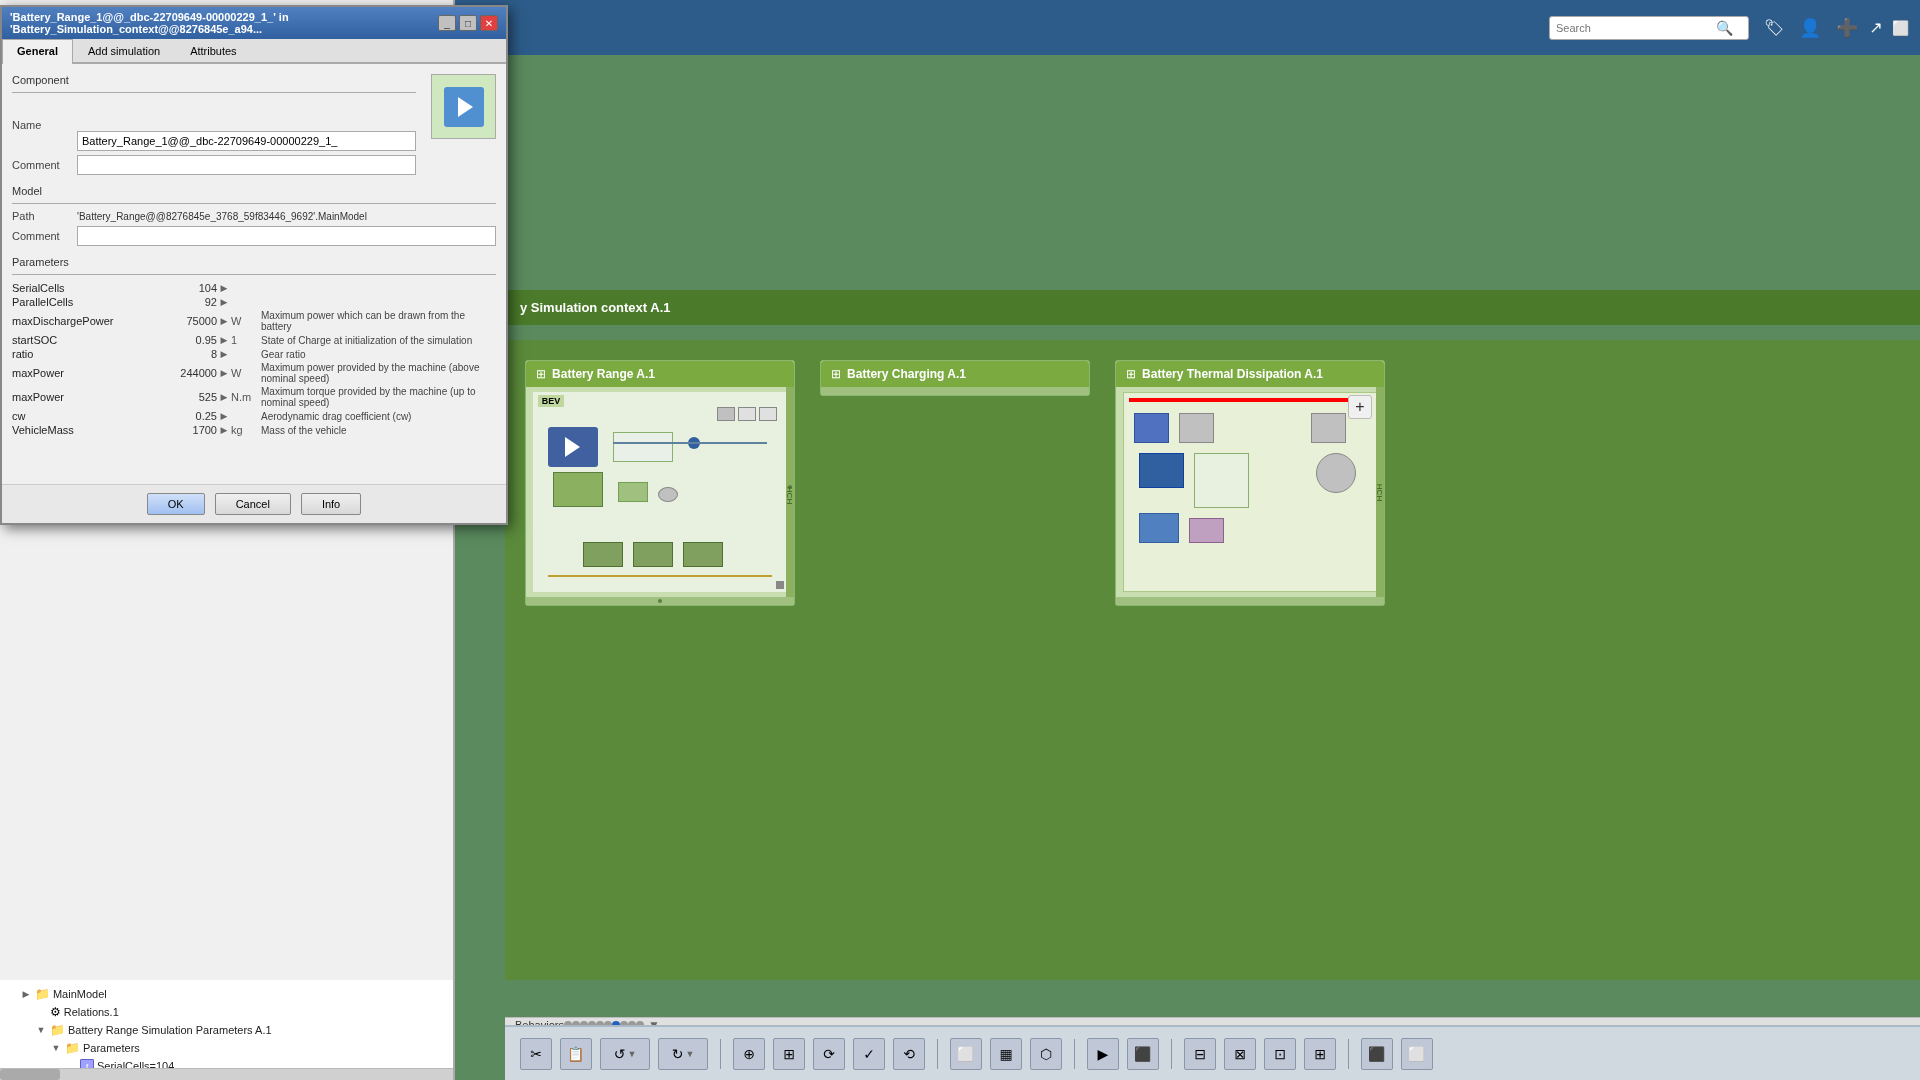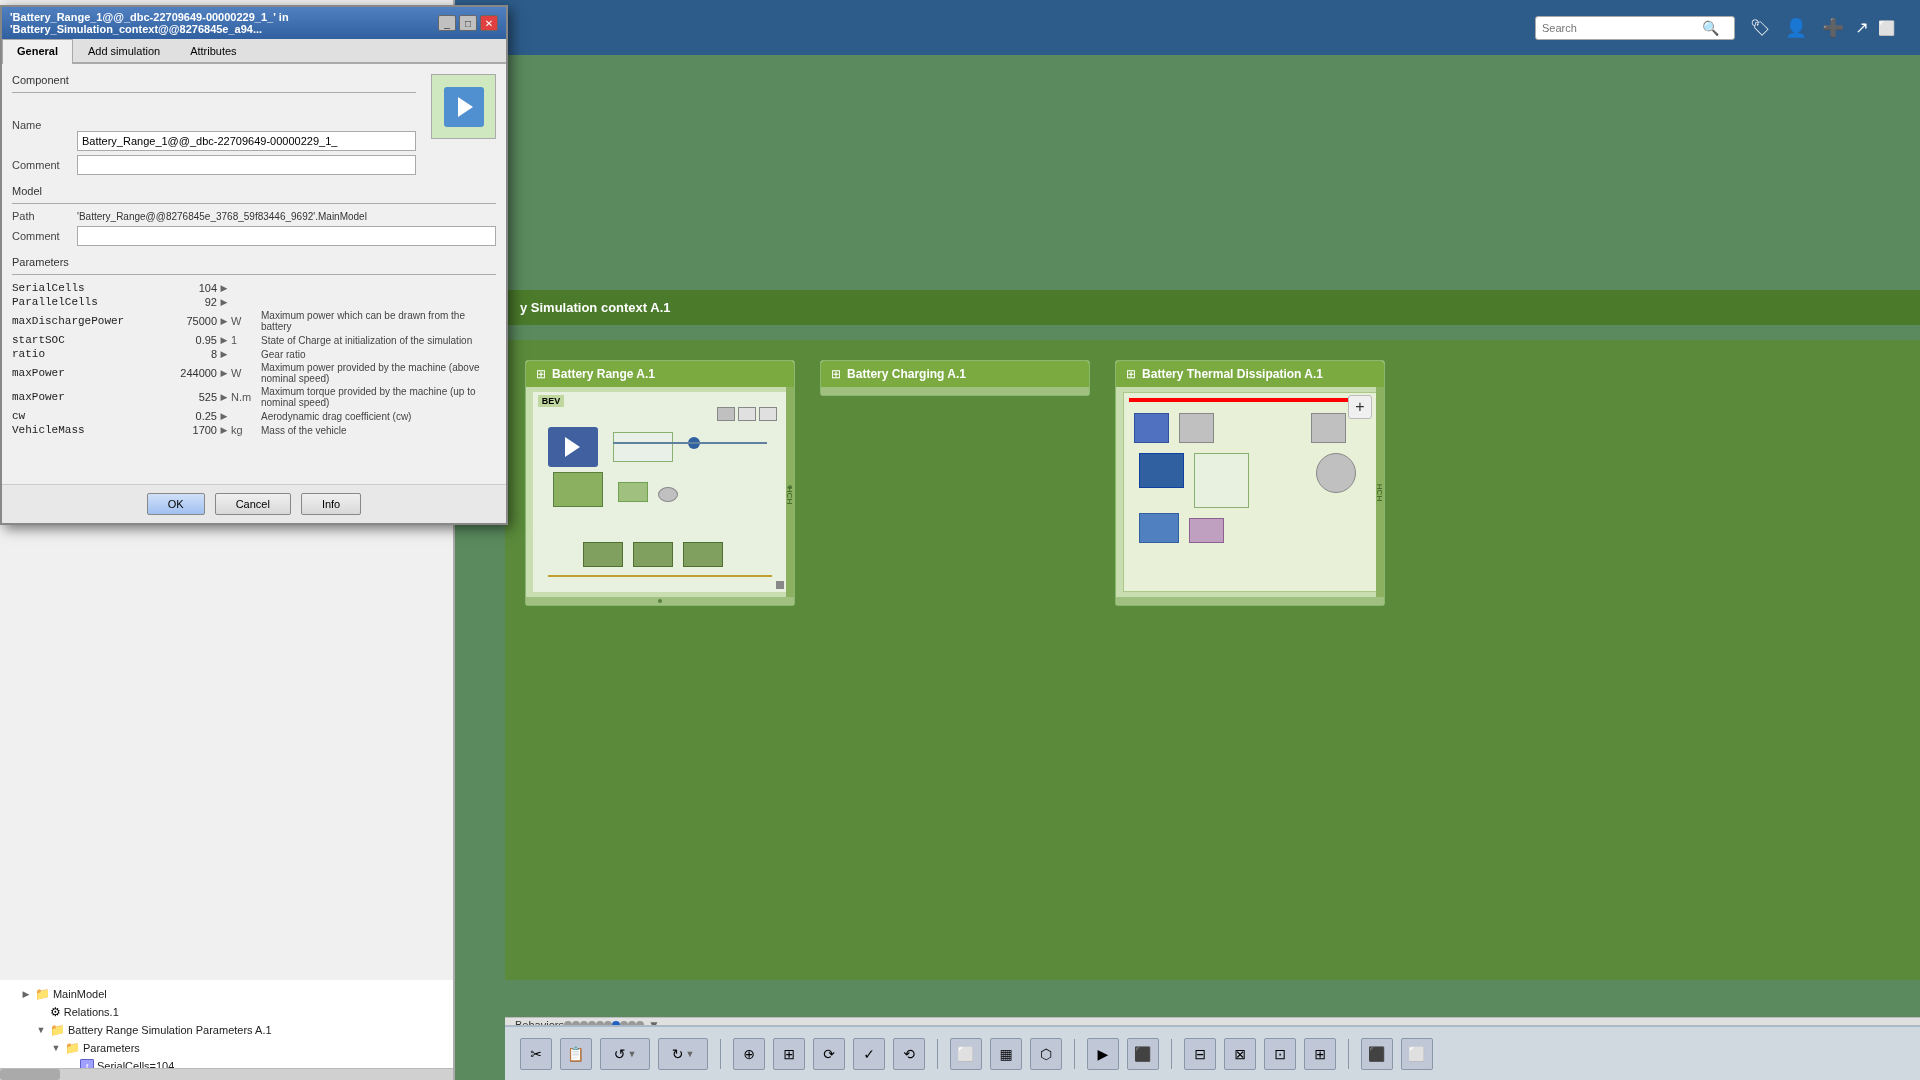--- a/index.html
+++ b/index.html
@@ -2,21 +2,21 @@
 <html><head>
   <meta charset="utf-8">
   <style>
     * { box-sizing: border-box; margin: 0; padding: 0; }
     body { font-family: 'Segoe UI', Tahoma, Arial, sans-serif; font-size: 11px; background: #4a7c4e; overflow: hidden; width: 1920px; height: 1080px; position: relative; }
 
     
     .main-area { position: absolute; top: 0; left: 0; width: 1920px; height: 1080px; background: #5a8a5e; }
 
     
-    .ide-topbar { position: absolute; top: 0; left: 0; right: 0; height: 55px; background: #2d5c8a; display: flex; align-items: center; padding: 0 24px; gap: 10px; }
+    .ide-topbar { position: absolute; top: 0; left: 0; right: 0; height: 55px; background: #2d5c8a; display: flex; align-items: center; padding: 0 10px; gap: 10px; }
     .search-box { margin-left: auto; display: flex; align-items: center; background: white; border: 1px solid #aaa; border-radius: 3px; padding: 3px 6px; width: 200px; }
     .search-box input { border: none; outline: none; font-size: 11px; width: 160px; }
 
     
     .green-header { position: absolute; top: 290px; left: 505px; right: 0; height: 35px; background: #4a7a2a; display: flex; align-items: center; padding: 0 15px; }
     .green-header-title { color: white; font-size: 13px; font-weight: bold; }
 
     
     .cards-area { position: absolute; top: 340px; left: 505px; right: 0; bottom: 100px; background: #5a8a3a; padding: 20px; display: flex; gap: 15px; align-items: flex-start; }
 
@@ -69,21 +69,21 @@
     .dialog-body { padding: 10px; background: #f0f0f0; }
 
     .section-label { font-size: 11px; color: #333; margin-bottom: 4px; font-weight: normal; }
     .section-separator { border: none; border-top: 1px solid #aaa; margin: 6px 0; }
 
     .form-row { display: flex; align-items: center; margin-bottom: 4px; }
     .form-label { width: 65px; font-size: 11px; color: #444; flex-shrink: 0; }
     .form-input { flex: 1; height: 20px; border: 1px solid #aaa; background: white; padding: 0 4px; font-size: 11px; outline: none; }
     .model-path { font-size: 10px; color: #333; }
     .param-row { display: flex; align-items: center; padding: 1px 0; }
-    .param-name { width: 130px; font-size: 11px; color: #222; flex-shrink: 0; font-family: Liberation Mono, monospace; }
+    .param-name { width: 130px; font-size: 11px; color: #222; flex-shrink: 0; }
     .param-value { width: 75px; text-align: right; font-size: 11px; color: #333; }
     .param-arrow { width: 14px; text-align: center; font-size: 9px; color: #666; cursor: pointer; }
     .param-unit { width: 30px; font-size: 11px; color: #555; }
     .param-desc { font-size: 10px; color: #444; flex: 1; }
 
     .icon-box { position: absolute; right: 10px; top: 10px; width: 65px; height: 65px; border: 1px solid #aaa; background: #d0e8c0; display: flex; align-items: center; justify-content: center; }
     .play-icon { width: 40px; height: 40px; background: #5090d0; border-radius: 3px; display: flex; align-items: center; justify-content: center; }
     .play-triangle { width: 0; height: 0; border-left: 15px solid white; border-top: 10px solid transparent; border-bottom: 10px solid transparent; margin-left: 3px; }
 
     .dialog-footer { padding: 8px 10px; display: flex; justify-content: center; gap: 10px; border-top: 1px solid #ccc; background: #e8e8e8; }

